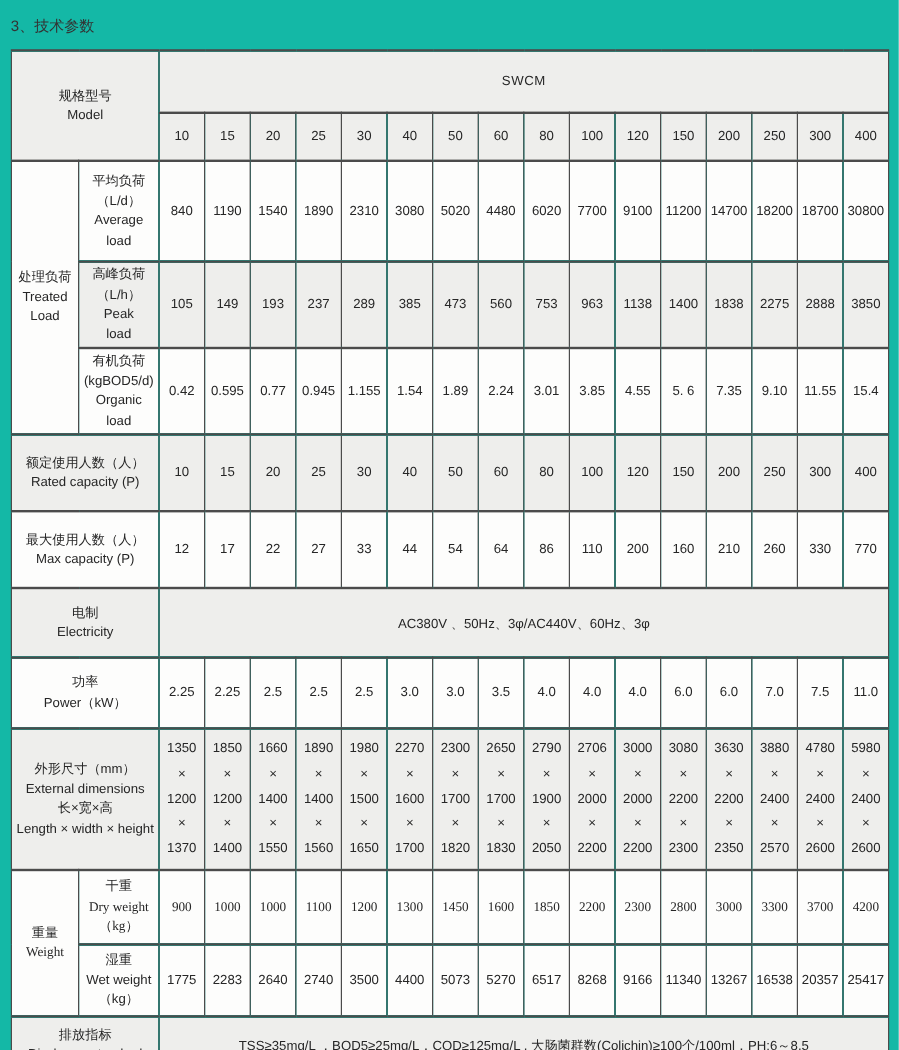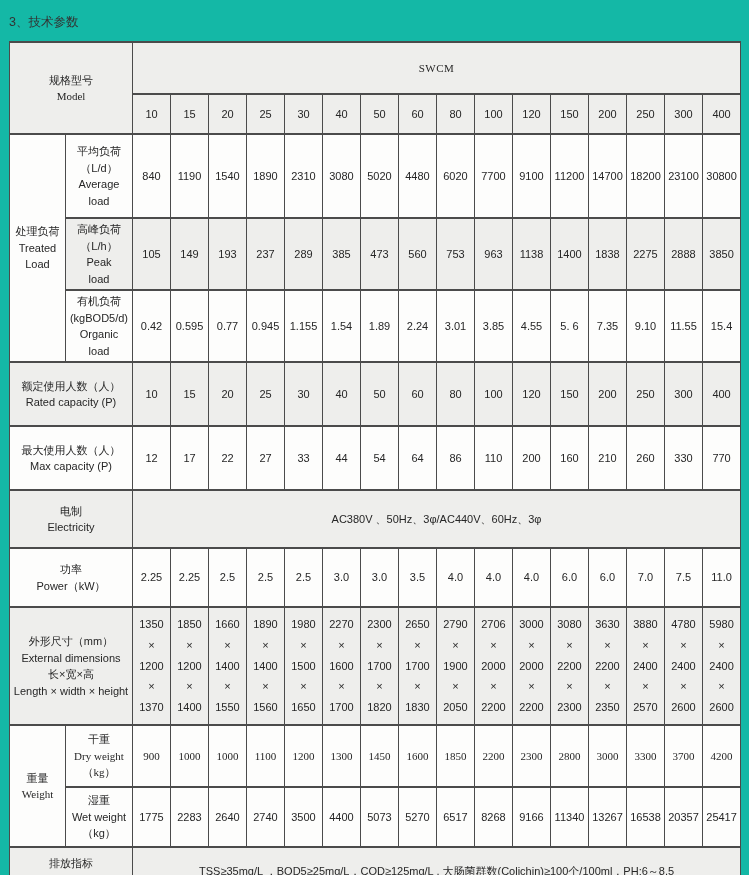--- a/index.html
+++ b/index.html
@@ -37,21 +37,21 @@
     padding: 2px 1px;
     background: #fdfdfc;
     overflow: hidden;
   }
   table.spec td.g { background: #eeeeec; }
   .lab { line-height: 1.5; }
   .v   { line-height: 1.9; }
   .brand { font-size: 11.5px; letter-spacing: 0.5px; }
   .wide  { font-size: 11.5px; }
 
-  .r-brand td     { height: 46px; font-family: Liberation Serif, serif; }
+  .r-brand td     { height: 46px; }
   .r-models td    { height: 34px; }
   .r-avg td       { height: 78px; }
   .r-peak td      { height: 58px; }
   .r-organic td   { height: 59px; }
   .r-rated td     { height: 58px; }
   .r-max td       { height: 58px; }
   .r-elec td      { height: 52px; }
   .r-power td     { height: 53px; }
   .r-dims td      { height: 112px; }
   .r-dry td       { height: 56px; font-family: Liberation Serif, serif; }
@@ -121,21 +121,21 @@
           <td class="v">2310</td>
           <td class="v">3080</td>
           <td class="v">5020</td>
           <td class="v">4480</td>
           <td class="v">6020</td>
           <td class="v">7700</td>
           <td class="v">9100</td>
           <td class="v">11200</td>
           <td class="v">14700</td>
           <td class="v">18200</td>
-          <td class="v">23100</td>
+          <td class="v">18700</td>
           <td class="v">30800</td>
       </tr>
 
       <tr class="r-peak">
         <td class="lab g">高峰负荷
 （L/h）
 Peak
 load</td>
         <td class="v g">105</td>
           <td class="v g">149</td>

